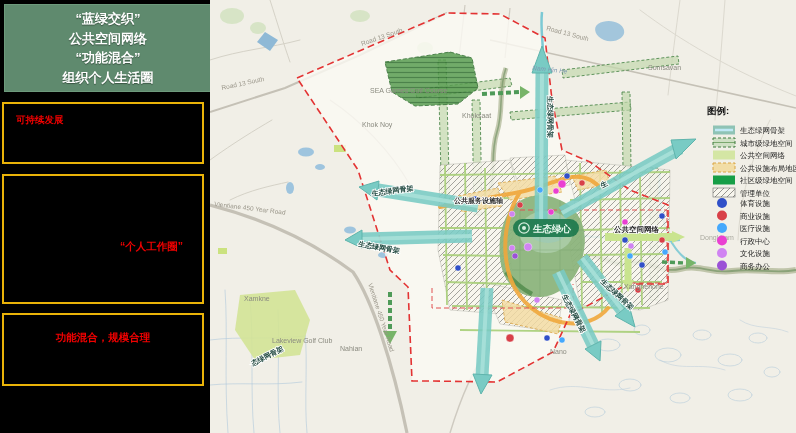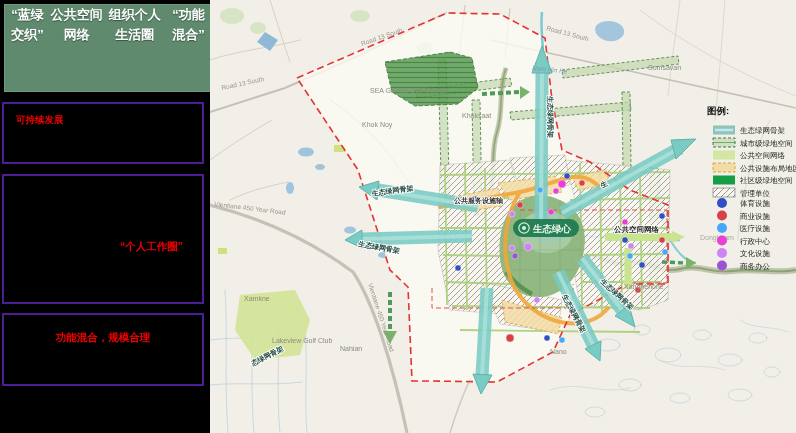--- a/index.html
+++ b/index.html
@@ -2,25 +2,25 @@
 <html><head>
 <meta charset="utf-8">
 <style>
   html,body{margin:0;padding:0;background:#000;}
   .stage{position:relative;width:796px;height:433px;background:#000;overflow:hidden;
          font-family:"Liberation Sans","DejaVu Sans",sans-serif;}
   
   .sidebar{position:absolute;left:0;top:0;width:210px;height:433px;background:#000;}
   .headline-box{position:absolute;left:4px;top:4px;width:208px;height:88px;
                 background:#5f8a6e;border:1px solid #6d9a7c;box-sizing:border-box;
-                display:flex;justify-content:center;text-align:center;}
+                display:flex;flex-direction:column;justify-content:center;text-align:center;}
   .headline-box span{color:#fff;font-weight:bold;font-size:13px;line-height:1.5;
                      text-shadow:0 1px 1px rgba(0,0,0,.4);}
   .note-box{position:absolute;left:2px;width:202px;background:#000;
-            border:2px solid #4c1d95;box-sizing:border-box;}
+            border:2px solid #eab308;box-sizing:border-box;}
   .nb1{top:102px;height:62px;}
   .nb2{top:174px;height:130px;}
   .nb3{top:313px;height:73px;}
   .red-label{position:absolute;color:#f00000;font-weight:bold;}
   .nb1 .red-label{left:12px;top:10px;font-size:9.5px;}
   .nb2 .red-label{left:116px;top:64px;font-size:10.5px;}
   .nb3 .red-label{left:0;right:0;top:16px;font-size:10.5px;text-align:center;}
   
   .map-wrap{position:absolute;left:210px;top:0;width:586px;height:433px;background:#f1efe7;}
   svg{display:block;}
@@ -38,22 +38,22 @@
 </style>
 </head>
 <body>
 
 <div class="stage">
 
   <aside class="sidebar">
     <div class="headline-box">
       <span>“蓝绿交织”</span>
       <span>公共空间网络</span>
+      <span>“功能混合”</span>
       <span>组织个人生活圈</span>
-      <span>“功能混合”</span>
     </div>
     <div class="note-box nb1">
       <span class="red-label">可持续发展</span>
     </div>
     <div class="note-box nb3">
       <span class="red-label">功能混合，规模合理</span>
     </div>
     <div class="note-box nb2">
       <span class="red-label">“个人工作圈”</span>
     </div>

